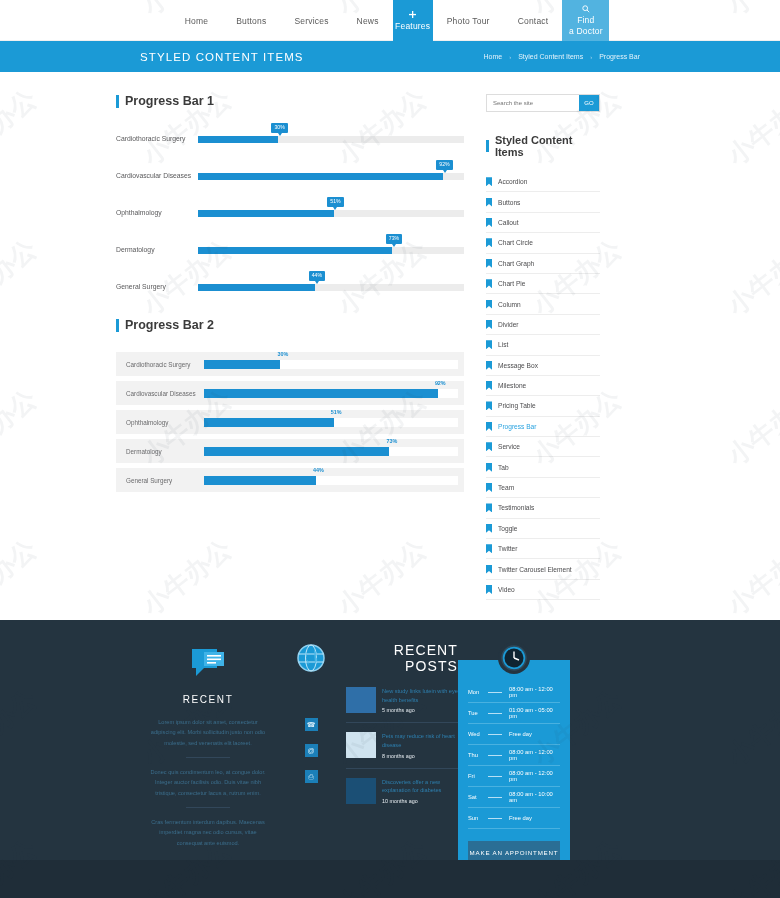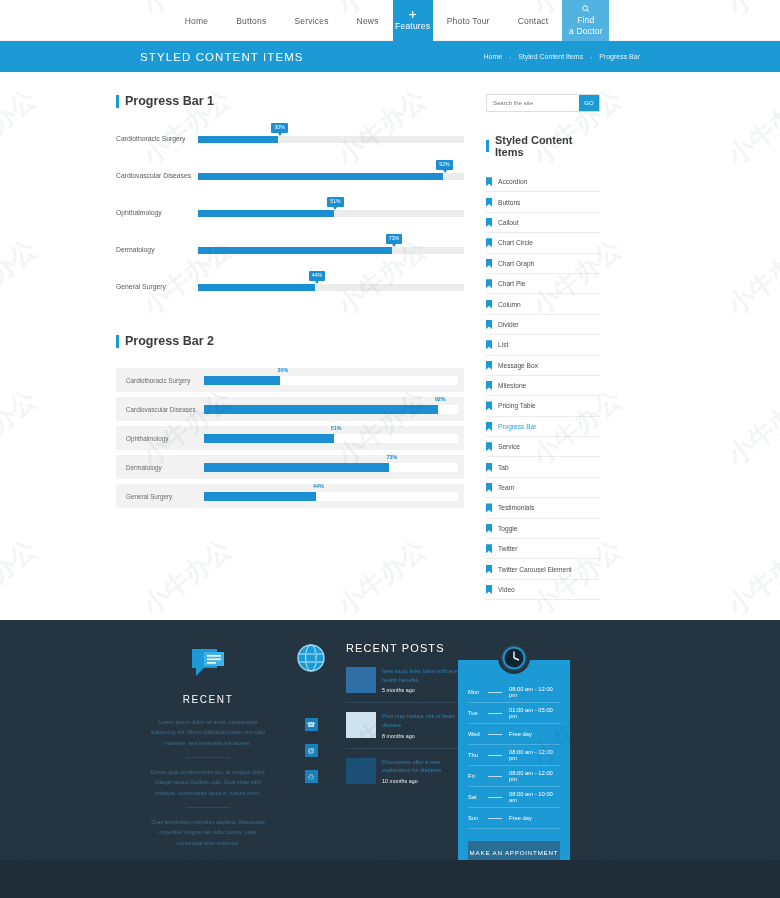--- a/index.html
+++ b/index.html
@@ -218,22 +218,22 @@
     flex-direction: column; align-items: center; gap: 13px;
   }
   .soc {
     width: 13px; height: 13px; background: #1b7fb8;
     display: flex; align-items: center; justify-content: center;
     color: #cfe9f7; font-size: 7px;
     cursor: pointer;
   }
 
   .posts-title {
-    font-size: 11px; color: #ffffff; letter-spacing: 1.1px;
-    text-align: left; margin-bottom: 13px;
+    font-size: 14px; color: #ffffff; letter-spacing: 1.1px;
+    text-align: right; margin-bottom: 13px;
   }
   .post {
     display: flex; gap: 6px; padding-bottom: 9px;
     margin-bottom: 9px; border-bottom: 1px solid #32475a;
   }
   .post:last-child { border-bottom: none; }
   .post-thumb {
     width: 30px; height: 26px; flex: none;
     background: #8fb4c9; overflow: hidden; position: relative;
   }
@@ -374,21 +374,21 @@
         <div class="pb1-row">
           <div class="pb1-label">General Surgery</div>
           <div class="pb1-track">
             <div class="pb1-fill" style="width: 44%;">
               <span class="pb1-badge">44%</span>
             </div>
           </div>
         </div>
       </div>
 
-    <div class="sec-title" style="margin-top:36px">Progress Bar 2</div>
+    <div class="sec-title" style="margin-top:20px">Progress Bar 2</div>
     <div id="pb2">
         <div class="pb2-row">
           <div class="pb2-label">Cardiothoracic Surgery</div>
           <div class="pb2-track">
             <div class="pb2-fill" style="width: 30%;">
               <span class="pb2-badge">30%</span>
             </div>
           </div>
         </div>
         <div class="pb2-row">

